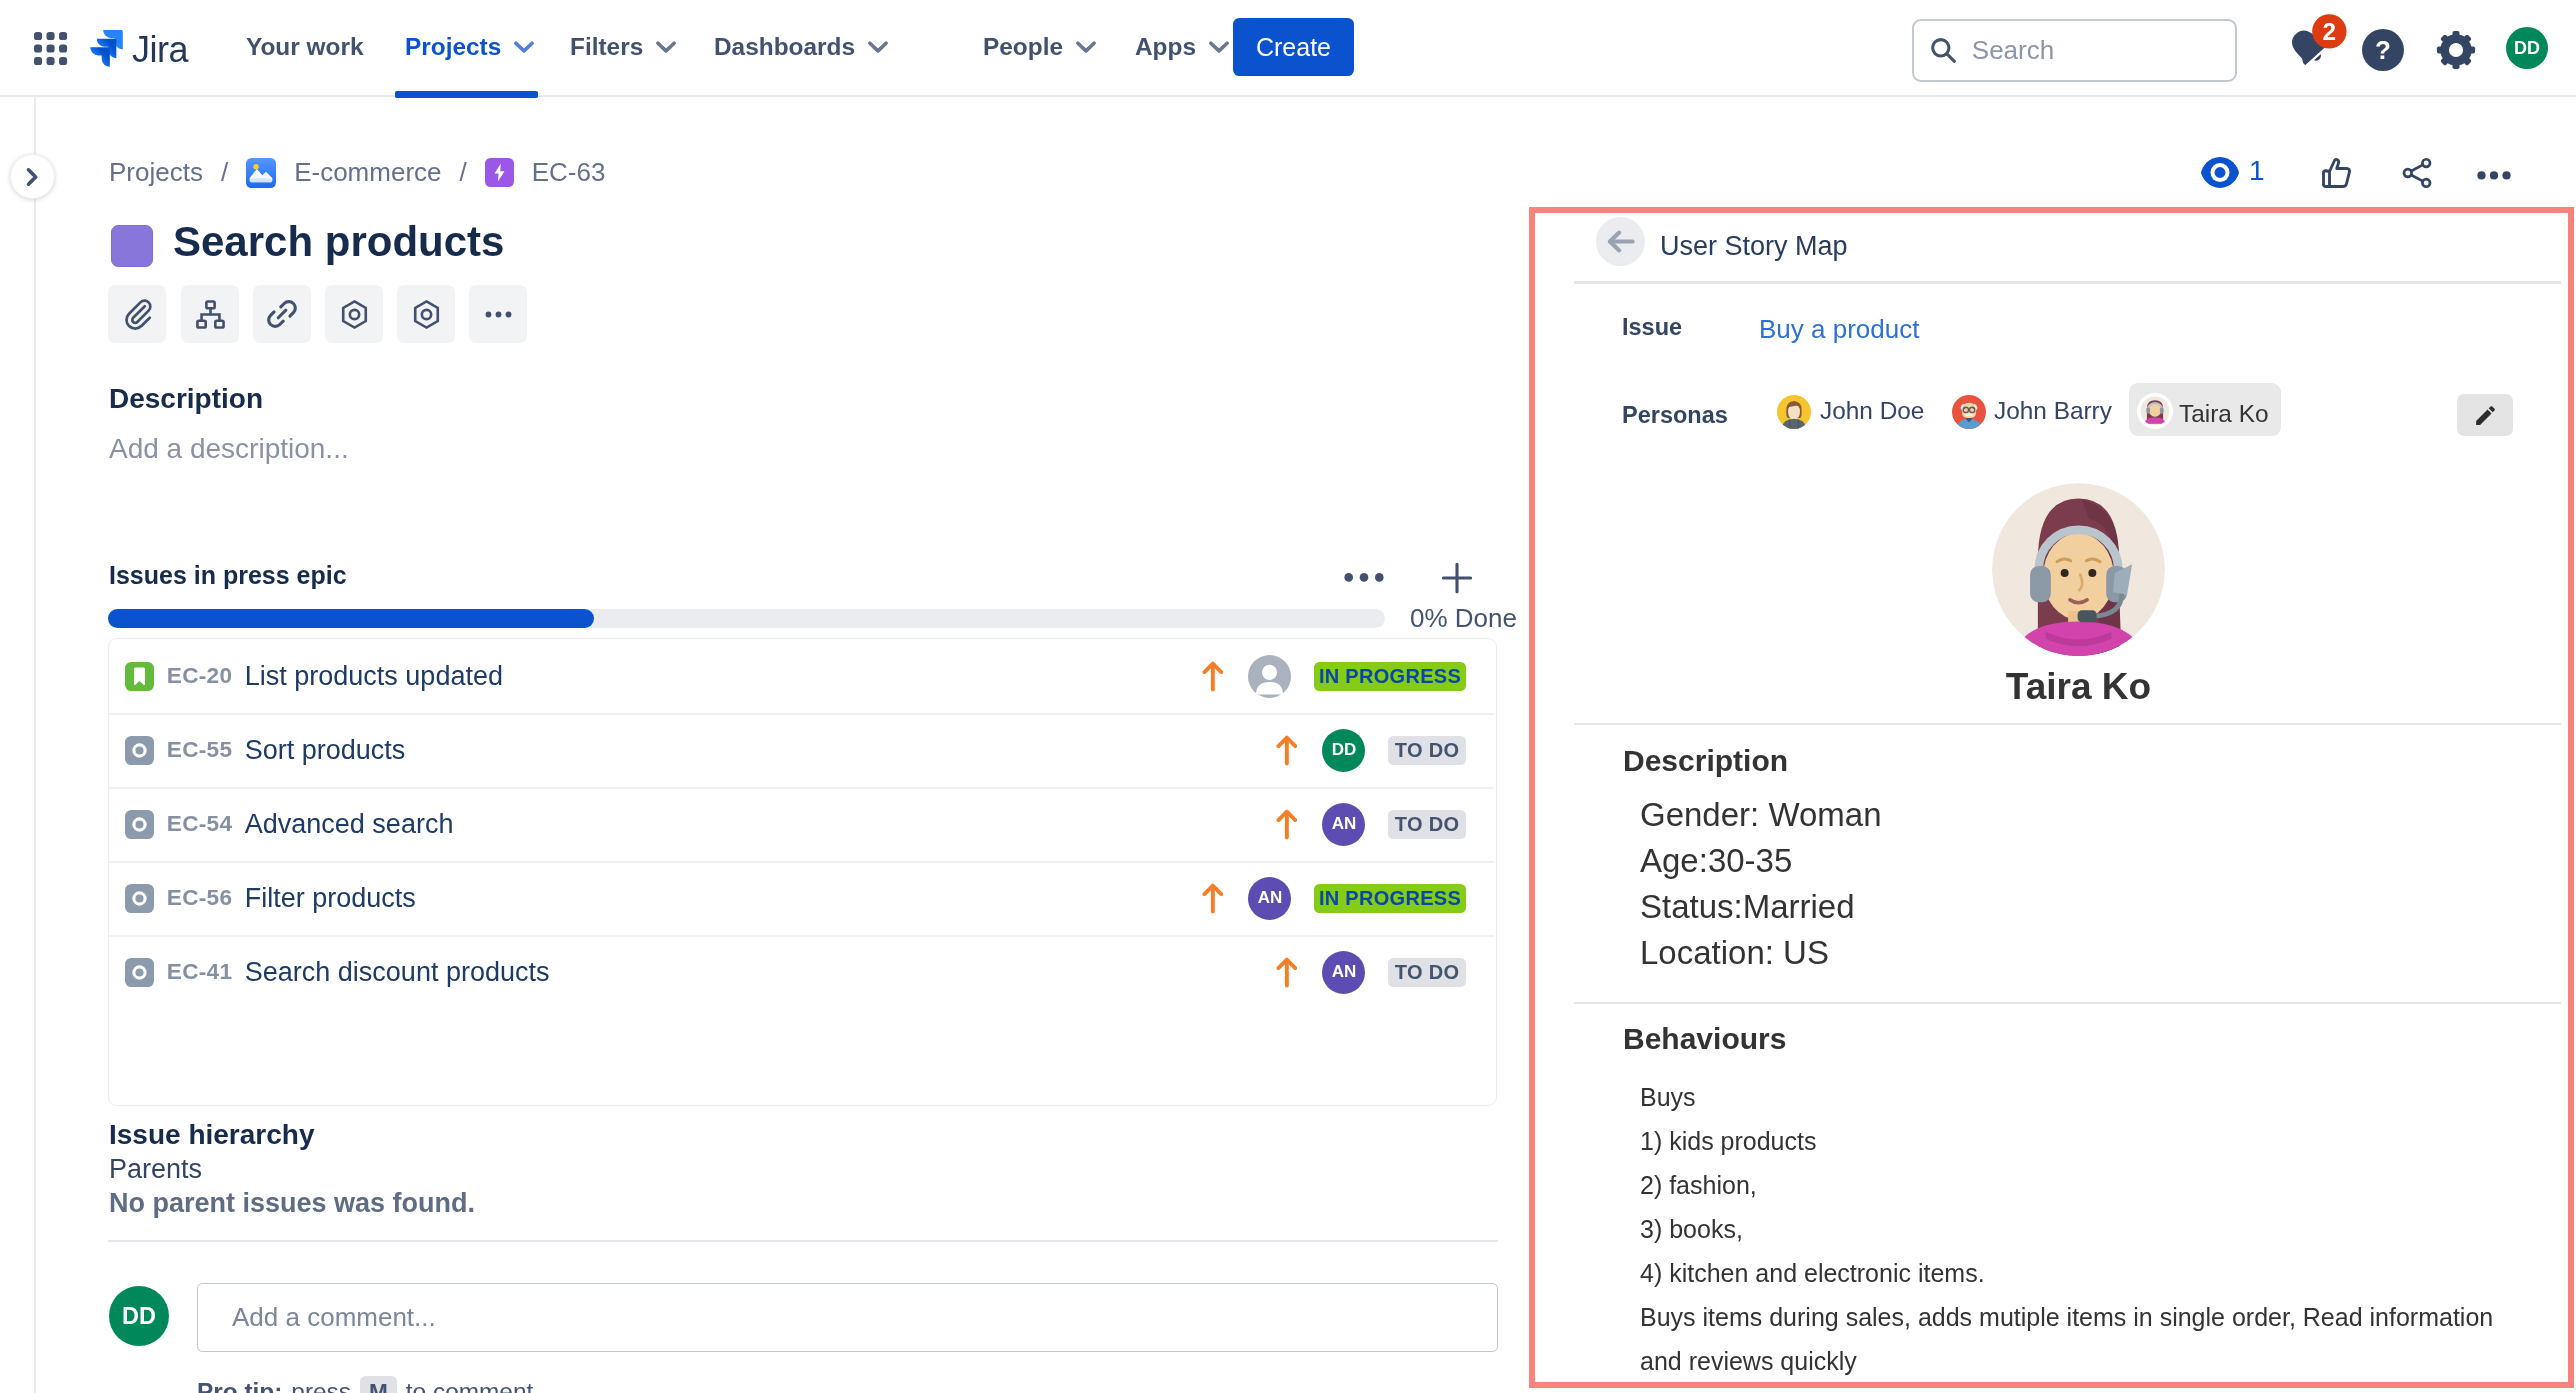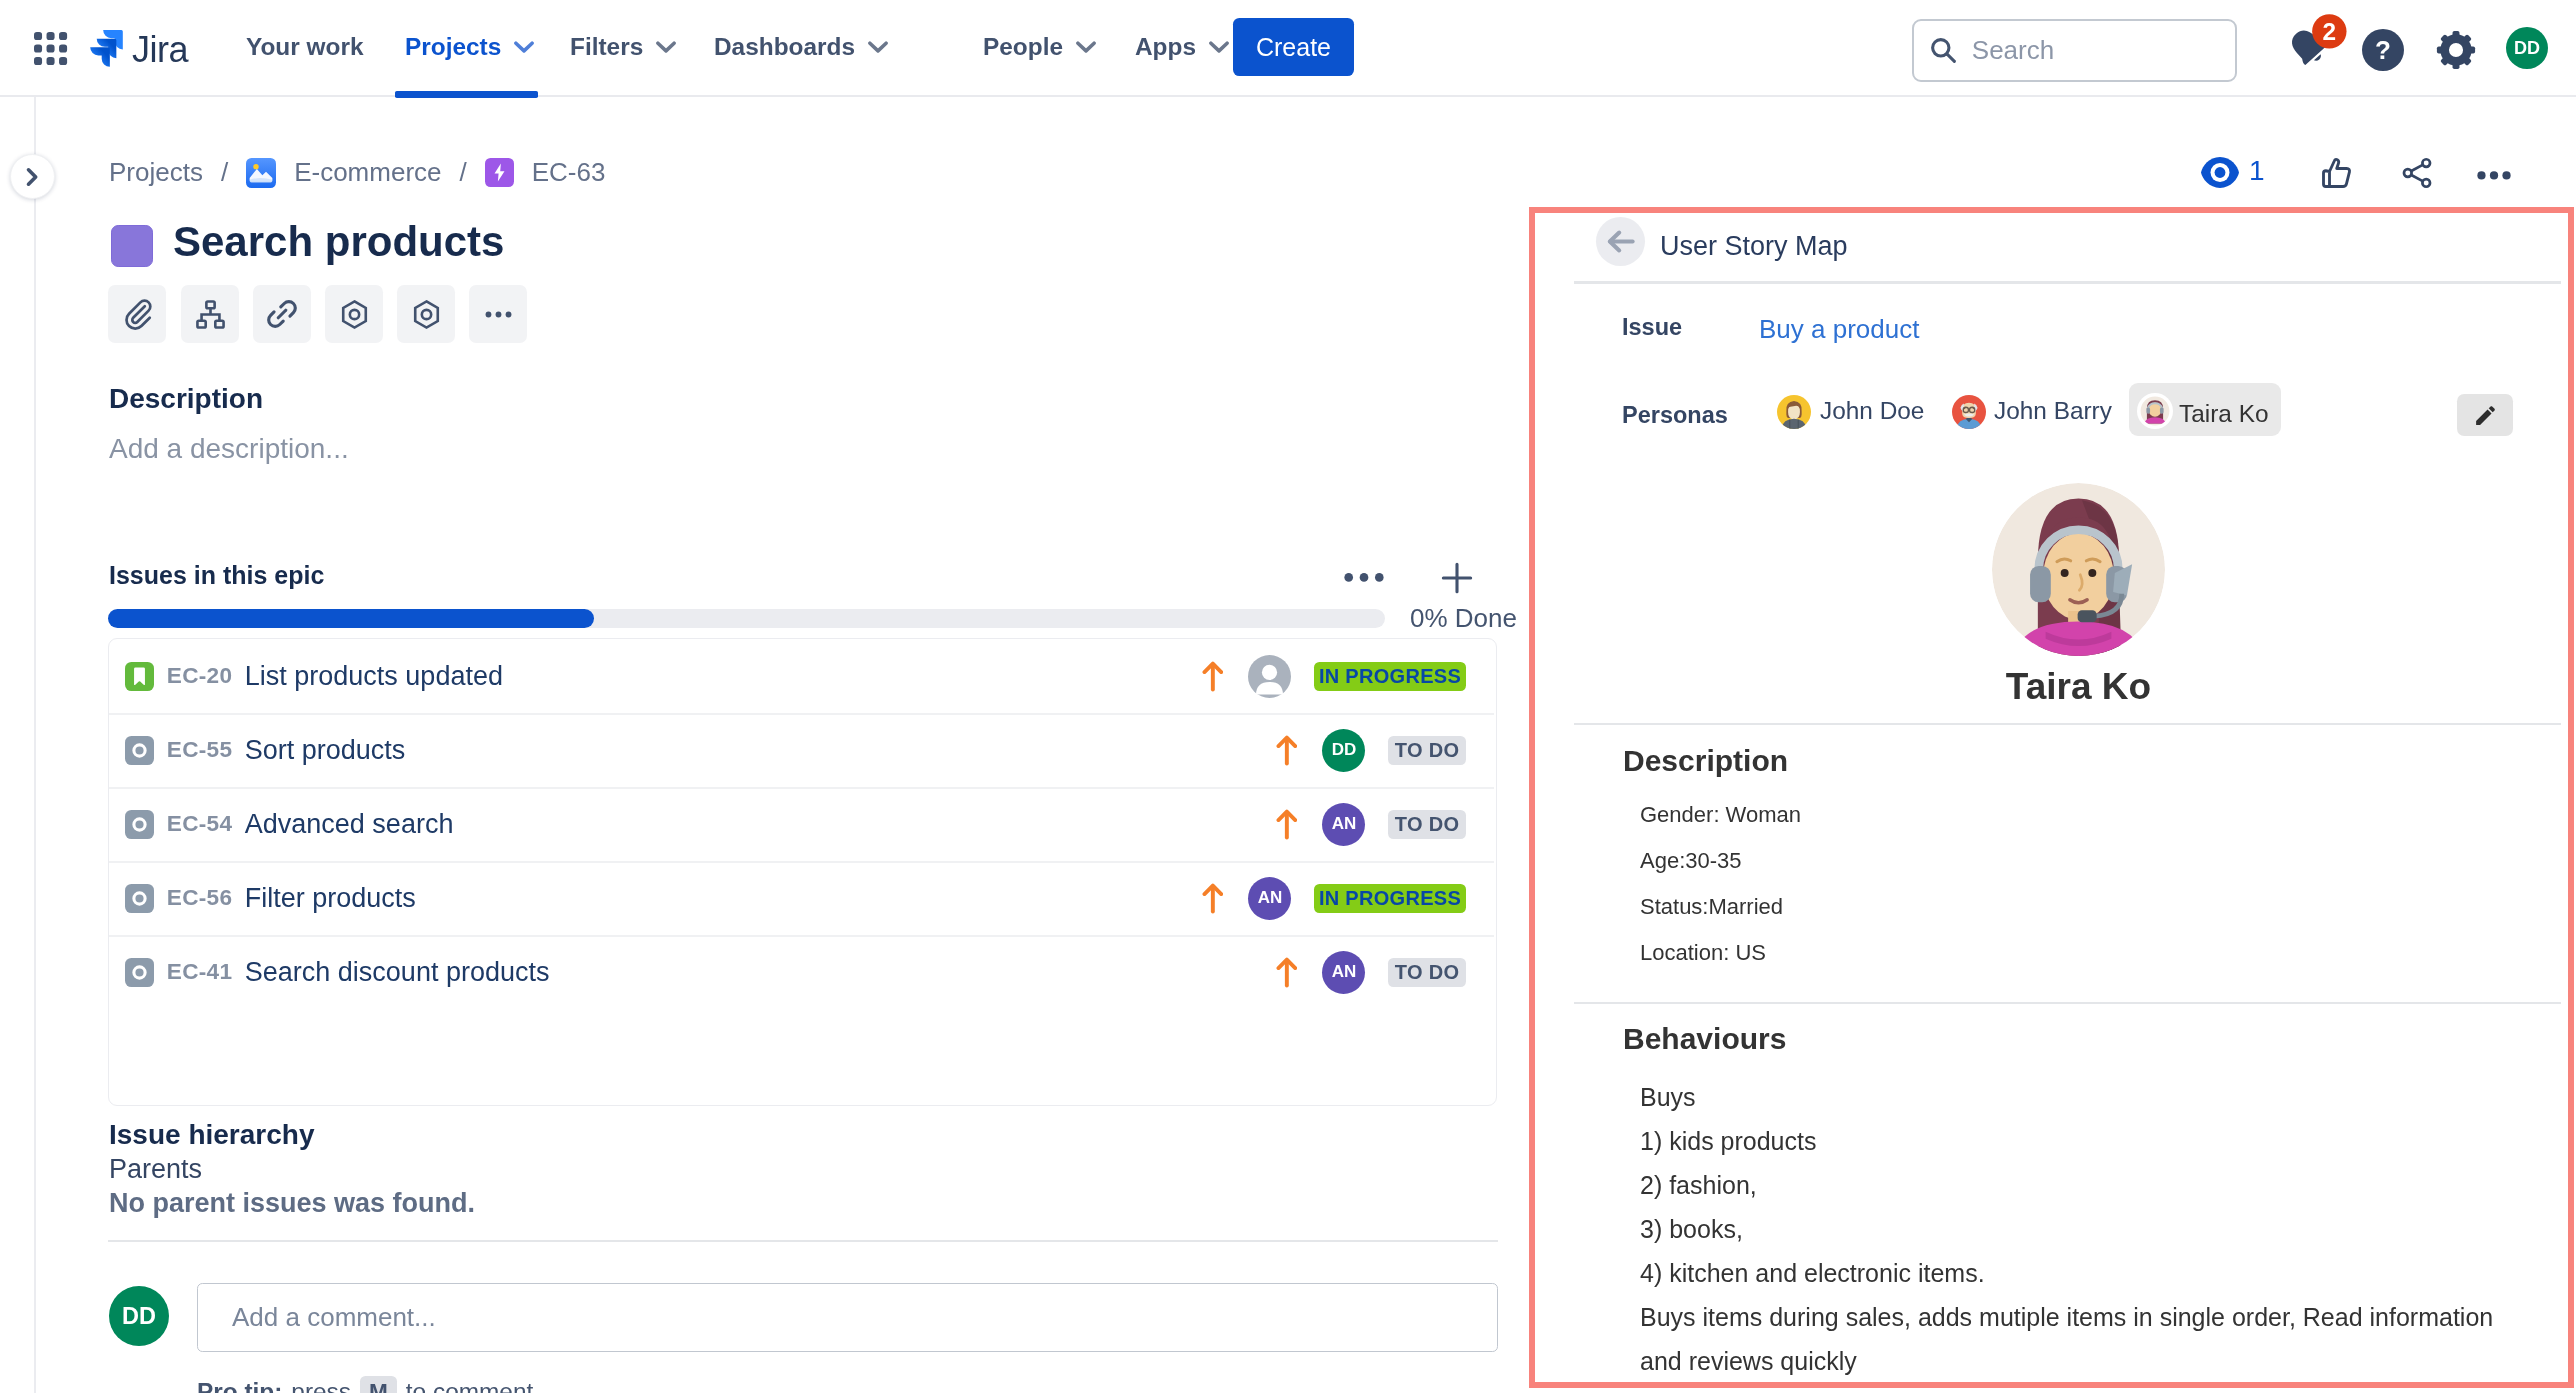--- a/index.html
+++ b/index.html
@@ -253,21 +253,21 @@
         <circle cx="6" cy="17" r="3.2"></circle>
         <circle cx="17" cy="17" r="3.2"></circle>
         <circle cx="28" cy="17" r="3.2"></circle>
       </g>
     </svg>
 </div>
 
 <div class="h2" style="top:383px">Description</div>
 <div class="abs" style="left:109px;top:433px;font-size:28px;color:#8993a4;">Add a description...</div>
 
-<div class="h2" style="top:561px;font-size:25px;">Issues in this epic</div>
+<div class="h2" style="top:561px;font-size:25px;">Issues in press epic</div>
 <svg class="abs" style="left:1343px;top:572px" width="42" height="10.8" viewBox="0 0 46 12">
     <g fill="#42526e">
       <circle cx="6" cy="6" r="4.8"></circle>
       <circle cx="23" cy="6" r="4.8"></circle>
       <circle cx="40" cy="6" r="4.8"></circle>
     </g>
   </svg>
 <svg class="abs" style="left:1437px;top:558px" width="40" height="40" viewBox="0 0 44 44">
     <path d="M22 7 L22 37 M7 22 L37 22" stroke="#42526e" stroke-width="3.4" stroke-linecap="round"></path>
   </svg>
@@ -498,19 +498,19 @@
       <path d="M75 91 Q83 85 91 90" fill="none" stroke="#cf9c59" stroke-width="3.4" stroke-linecap="round"></path>
       <path d="M109 90 Q117 85 125 91" fill="none" stroke="#cf9c59" stroke-width="3.4" stroke-linecap="round"></path>
       <path d="M102 106 Q107 118 101 124" fill="none" stroke="#dcab6b" stroke-width="3.2" stroke-linecap="round"></path>
       <path d="M90 135 Q100 142 110 135" fill="none" stroke="#9c6055" stroke-width="4" stroke-linecap="round"></path>
     </g>
   </svg>
   <div class="abs" style="left:363px;top:453px;width:361px;text-align:center;font-size:37px;font-weight:700;color:#333;">Taira Ko</div>
 
   <div class="pdiv" style="left:39px;top:510px;width:987px;"></div>
   <div class="phead" style="left:88px;top:531px;">Description</div>
-  <div class="ptext" style="left:105px;top:579px;line-height:46px;font-size:22px;">Gender: Woman<br>Age:30-35<br>Status:Married<br>Location: US</div>
+  <div class="ptext" style="left:105px;top:579px;line-height:46px;font-size:33px;">Gender: Woman<br>Age:30-35<br>Status:Married<br>Location: US</div>
 
   <div class="pdiv" style="left:39px;top:789px;width:987px;"></div>
   <div class="phead" style="left:88px;top:809px;">Behaviours</div>
   <div class="ptext" style="left:105px;top:862px;line-height:44px;font-size:25px;width:957px;">Buys<br>1) kids products<br>2) fashion,<br>3) books,<br>4) kitchen and electronic items.<br>Buys items during sales, adds mutiple items in single order, Read information<br>and reviews quickly</div>
 </div>
 
 
 </body></html>

